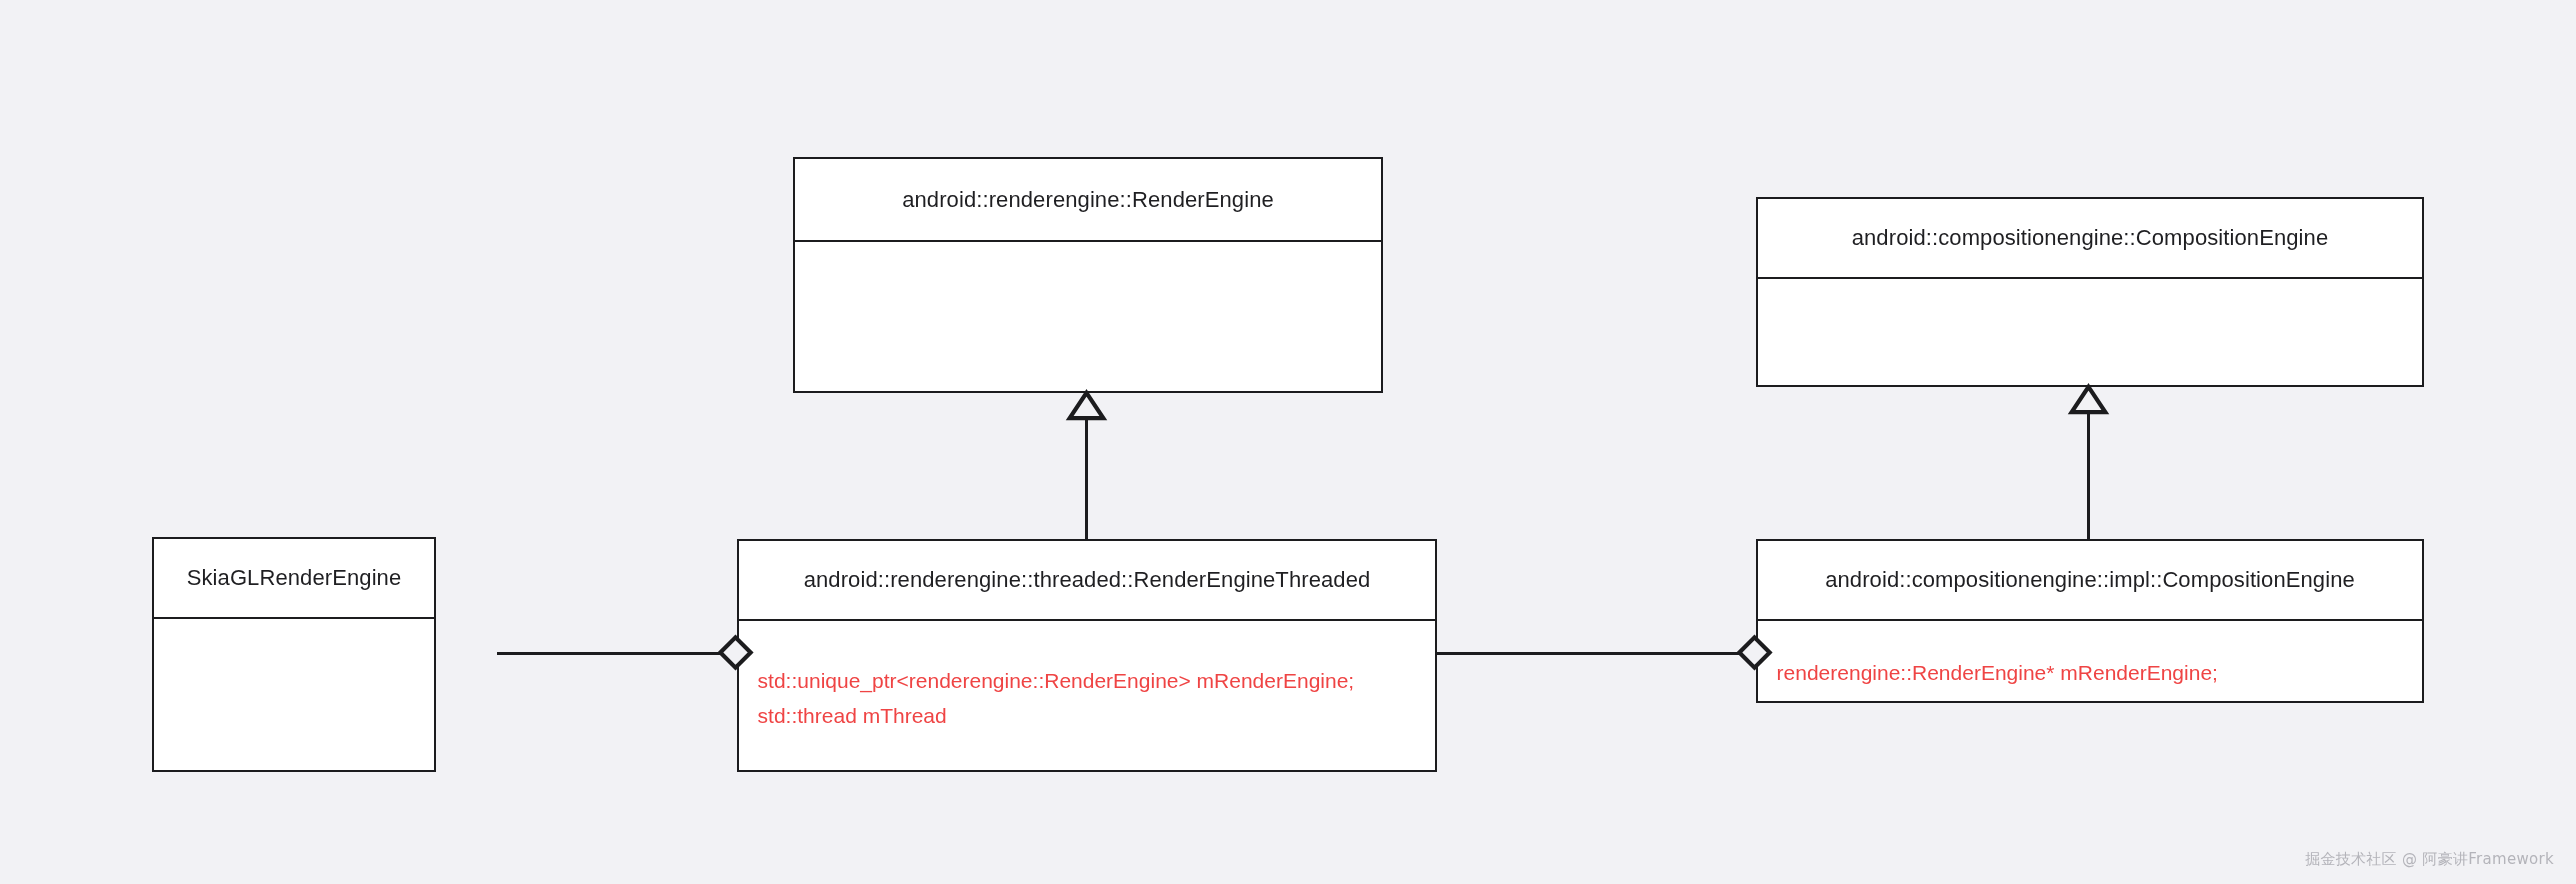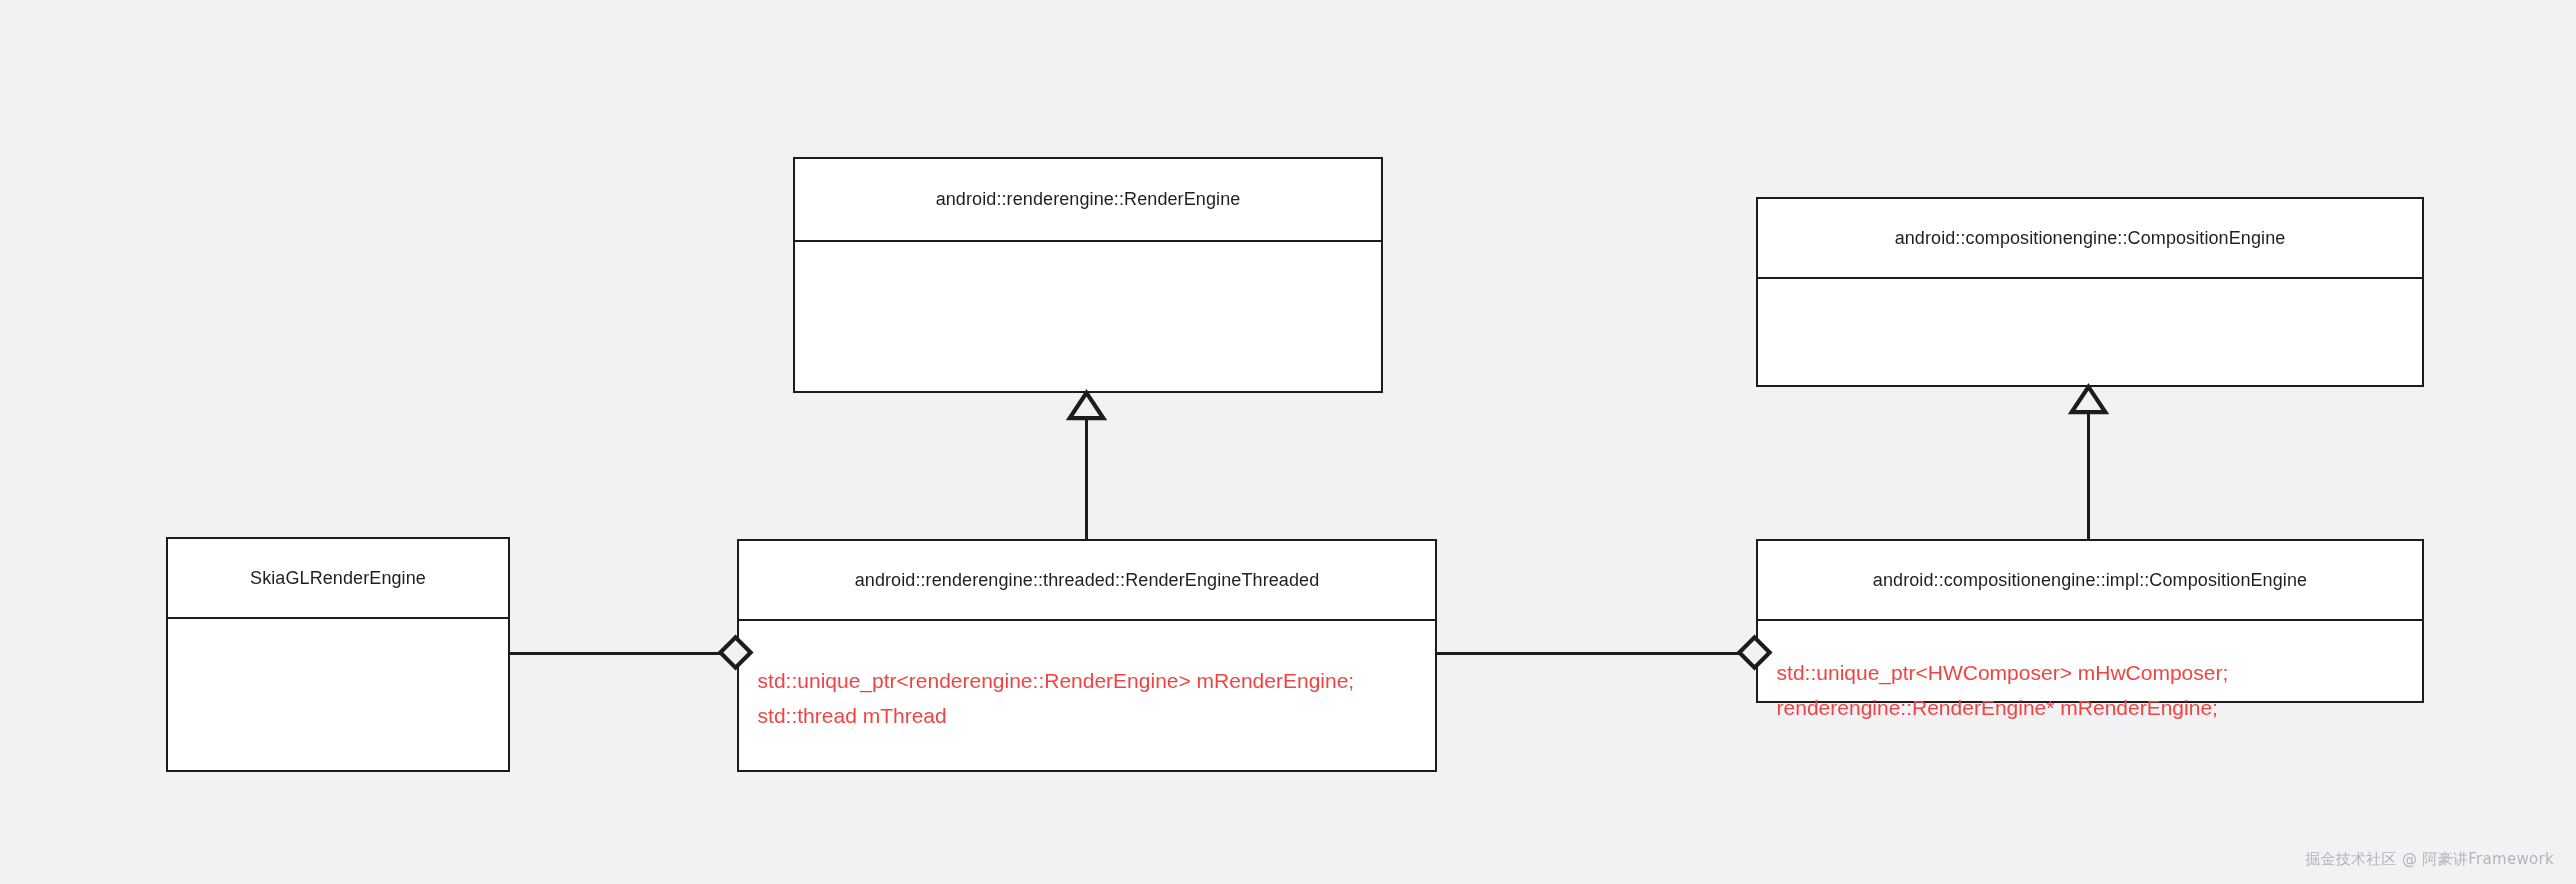--- a/index.html
+++ b/index.html
@@ -31,21 +31,21 @@
   }
   .uml-name-compartment {
     display: flex;
     align-items: center;
     justify-content: center;
     border-bottom: 2.5px solid #1c1c1e;
     box-sizing: border-box;
     flex: 0 0 auto;
   }
   .uml-class-name {
-    font-size: 18px;
+    font-size: 22px;
     color: #1f1f22;
     letter-spacing: 0.1px;
     white-space: nowrap;
     text-align: center;
   }
   .uml-attr-compartment {
     flex: 1 1 auto;
     box-sizing: border-box;
     padding: 37px 18.6px 0 18.6px;
     display: flex;
@@ -117,21 +117,21 @@
     <div class="uml-attr-compartment empty"></div>
   </div>
 
   <div class="uml-class" style="left:1756px; top:197px; width:668px; height:190px;gap:33px;">
     <div class="uml-name-compartment" style="height:80px;">
       <span class="uml-class-name">android::compositionengine::CompositionEngine</span>
     </div>
     <div class="uml-attr-compartment empty"></div>
   </div>
 
-  <div class="uml-class" style="left:166px; top:537px; width:344px; height:235px;">
+  <div class="uml-class" style="left:152px; top:537px; width:284px; height:235px;">
     <div class="uml-name-compartment" style="height:80px;">
       <span class="uml-class-name">SkiaGLRenderEngine</span>
     </div>
     <div class="uml-attr-compartment empty"></div>
   </div>
 
   <div class="uml-class" style="left:737px; top:539px; width:700px; height:233px;gap:8px;">
     <div class="uml-name-compartment" style="height:80px;">
       <span class="uml-class-name">android::renderengine::threaded::RenderEngineThreaded</span>
     </div>
@@ -139,21 +139,20 @@
       <div class="uml-attr">std::unique_ptr&lt;renderengine::RenderEngine&gt; mRenderEngine;</div>
       <div class="uml-attr">std::thread mThread</div>
     </div>
   </div>
 
   <div class="uml-class" style="left:1756px; top:539px; width:668px; height:164px;">
     <div class="uml-name-compartment" style="height:80px;">
       <span class="uml-class-name">android::compositionengine::impl::CompositionEngine</span>
     </div>
     <div class="uml-attr-compartment">
-      <div class="uml-attr">std::unique_ptr&lt;HWComposer&gt; mHwComposer;</div>
       <div class="uml-attr">renderengine::RenderEngine* mRenderEngine;</div>
     </div>
   </div>
 
   <div class="arrow-hollow-triangle" style="left:1068px; top:391px;">
     <svg width="37" height="29" viewBox="0 0 44 34">
       <polygon points="22,2 42,32 2,32" fill="#f2f2f5" stroke="#1c1c1e" stroke-width="5" stroke-linejoin="miter"></polygon>
     </svg>
   </div>
 

